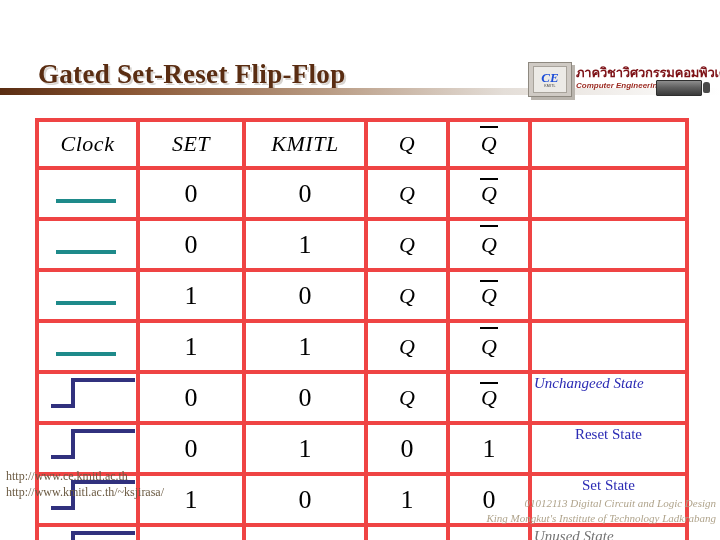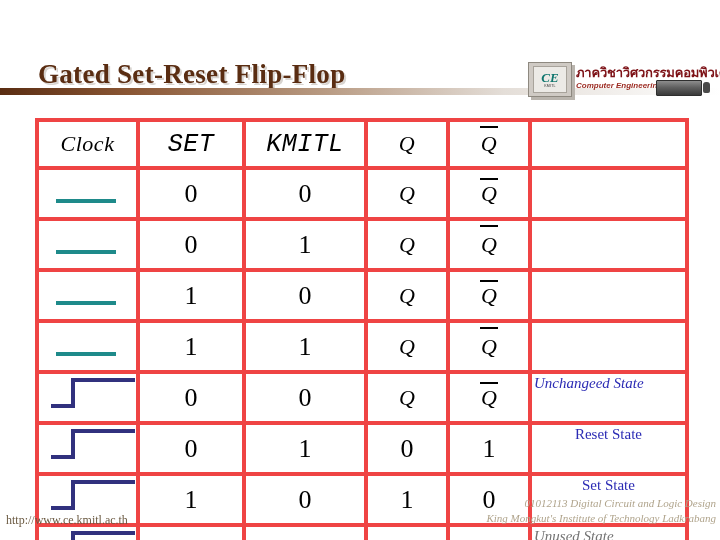--- a/index.html
+++ b/index.html
@@ -70,21 +70,21 @@
     flex-direction: column;
     align-items: center;
     justify-content: center;
     line-height: 1;
   }
   .logo-ce {
     font-family: "Liberation Serif", "DejaVu Serif", serif;
     font-size: 13px;
     font-weight: bold;
     font-style: italic;
-    color: #0f766e;
+    color: #1d4ed8;
   }
   .logo-kmitl {
     font-family: "Liberation Sans", sans-serif;
     font-size: 3.6px;
     color: #333333;
     letter-spacing: 0.2px;
     margin-top: 1px;
   }
   .logo-thai {
     position: absolute;
@@ -156,22 +156,21 @@
 
   .hdr-row td { height: 44px; }
   .body-row td { height: 47px; }
 
   .hdr-label {
     font-style: italic;
     font-size: 22px;
     letter-spacing: 0.5px;
   }
   .hdr-label.small {
-    font-size: 25px;
-    font-family: Liberation Mono, monospace;
+    font-size: 22px;
   }
 
   .val-digit {
     font-size: 26px;
     line-height: 1;
   }
   .val-q {
     font-style: italic;
     font-size: 22px;
     line-height: 1;
@@ -247,21 +246,21 @@
   }
   .state-label.blue { color: #2b2bb4; }
   .state-label.red  { color: #737373; }
   .state-label.left   { left: 2px; font-style: italic; }
   .state-label.center { left: 0; right: 0; }
 
   
   .footer-left {
     position: absolute;
     left: 6px;
-    top: 512px;
+    top: 468px;
     font-family: "Liberation Serif", "DejaVu Serif", serif;
     font-size: 12px;
     color: #6b5a42;
     line-height: 1.35;
     white-space: nowrap;
   }
   .footer-right {
     position: absolute;
     right: 4px;
     top: 496px;
@@ -434,17 +433,18 @@
         <td><span class="val-digit">1</span></td>
         <td class="col-state">
           <span class="state-label red left">Unused State</span>
         </td>
       </tr>
     </tbody>
 </table>
 
 <div class="footer-left">
   <div>http://www.ce.kmitl.ac.th</div>
+  <div>http://www.kmitl.ac.th/~ksjirasa/</div>
 </div>
 <div class="footer-right">
   <div>01012113 Digital Circuit and Logic Design</div>
   <div>King Mongkut's Institute of Technology Ladkrabang</div>
 </div>
 
 </body></html>

